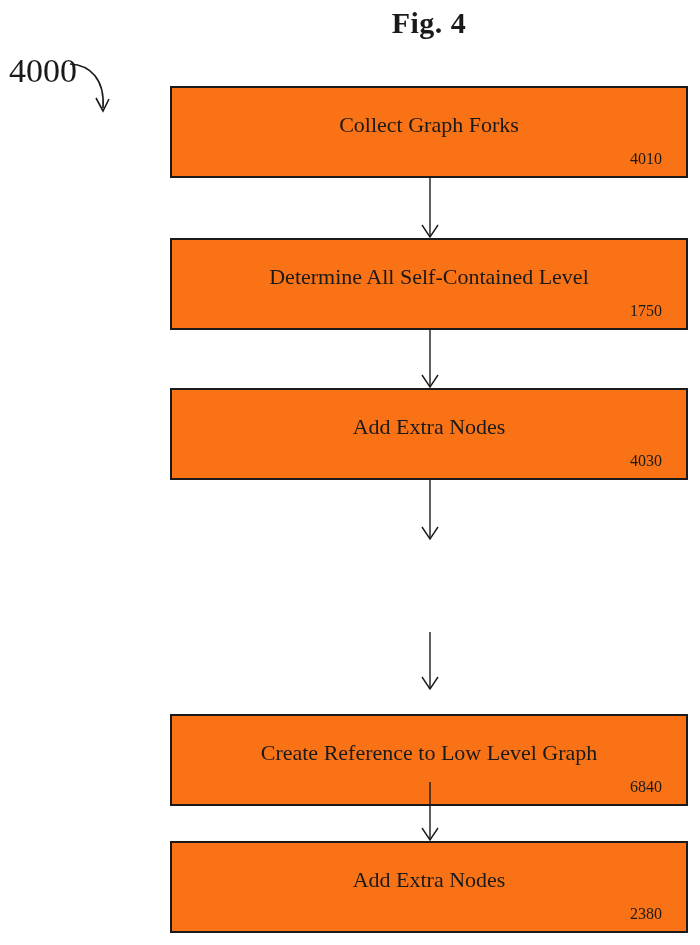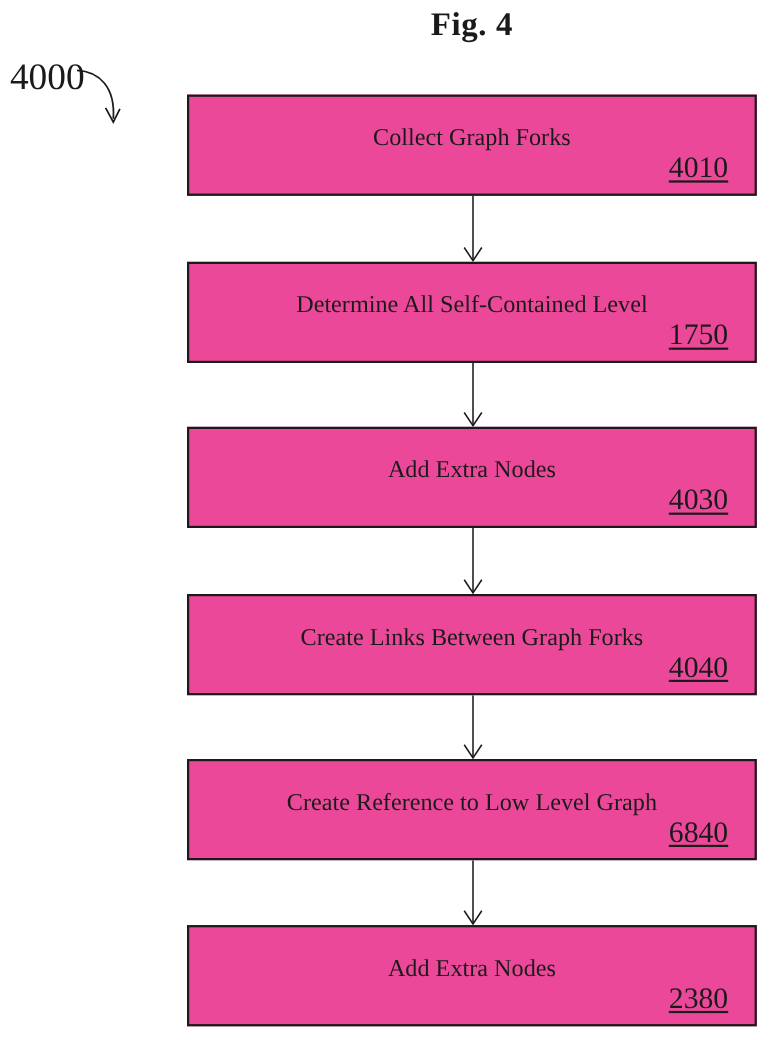--- a/index.html
+++ b/index.html
@@ -32,40 +32,39 @@
     top: 52px;
     font-size: 34px;
   }
   .step-box {
     position: absolute;
     left: 170px;
     width: 518px;
     height: 92px;
     border: 2.5px solid #1a1a1a;
     box-sizing: border-box;
-    background: #ec4899;
+    background: #f97316;
   }
   .step-label {
     position: absolute;
     left: 0;
     right: 0;
     top: 0;
     bottom: 14px;
     display: flex;
     align-items: center;
     justify-content: center;
     font-size: 22px;
     white-space: nowrap;
   }
   .step-ref {
     position: absolute;
     right: 24px;
     bottom: 8px;
-    font-size: 27px;
-    text-decoration: underline;
+    font-size: 16px;
     text-underline-offset: 3px;
   }
   .connector {
     position: absolute;
     left: 418px;
     width: 24px;
   }
   .lead-arrow {
     position: absolute;
     left: 62px;
@@ -97,26 +96,22 @@
   <div class="step-box" style="top:238px">
     <div class="step-label">Determine All Self-Contained Level</div>
     <div class="step-ref">1750</div>
   </div>
 
   <div class="step-box" style="top:388px">
     <div class="step-label">Add Extra Nodes</div>
     <div class="step-ref">4030</div>
   </div>
 
-  <div class="step-box" style="top:540px">
-    <div class="step-label">Create Links Between Graph Forks</div>
-    <div class="step-ref">4040</div>
-  </div>
 
-  <div class="step-box" style="top:690px">
+  <div class="step-box" style="top:714px">
     <div class="step-label">Create Reference to Low Level Graph</div>
     <div class="step-ref">6840</div>
   </div>
 
   <div class="step-box" style="top:841px">
     <div class="step-label">Add Extra Nodes</div>
     <div class="step-ref">2380</div>
   </div>
 
   <svg class="connector" style="top:178px; height:60px" viewBox="0 0 24 60">

